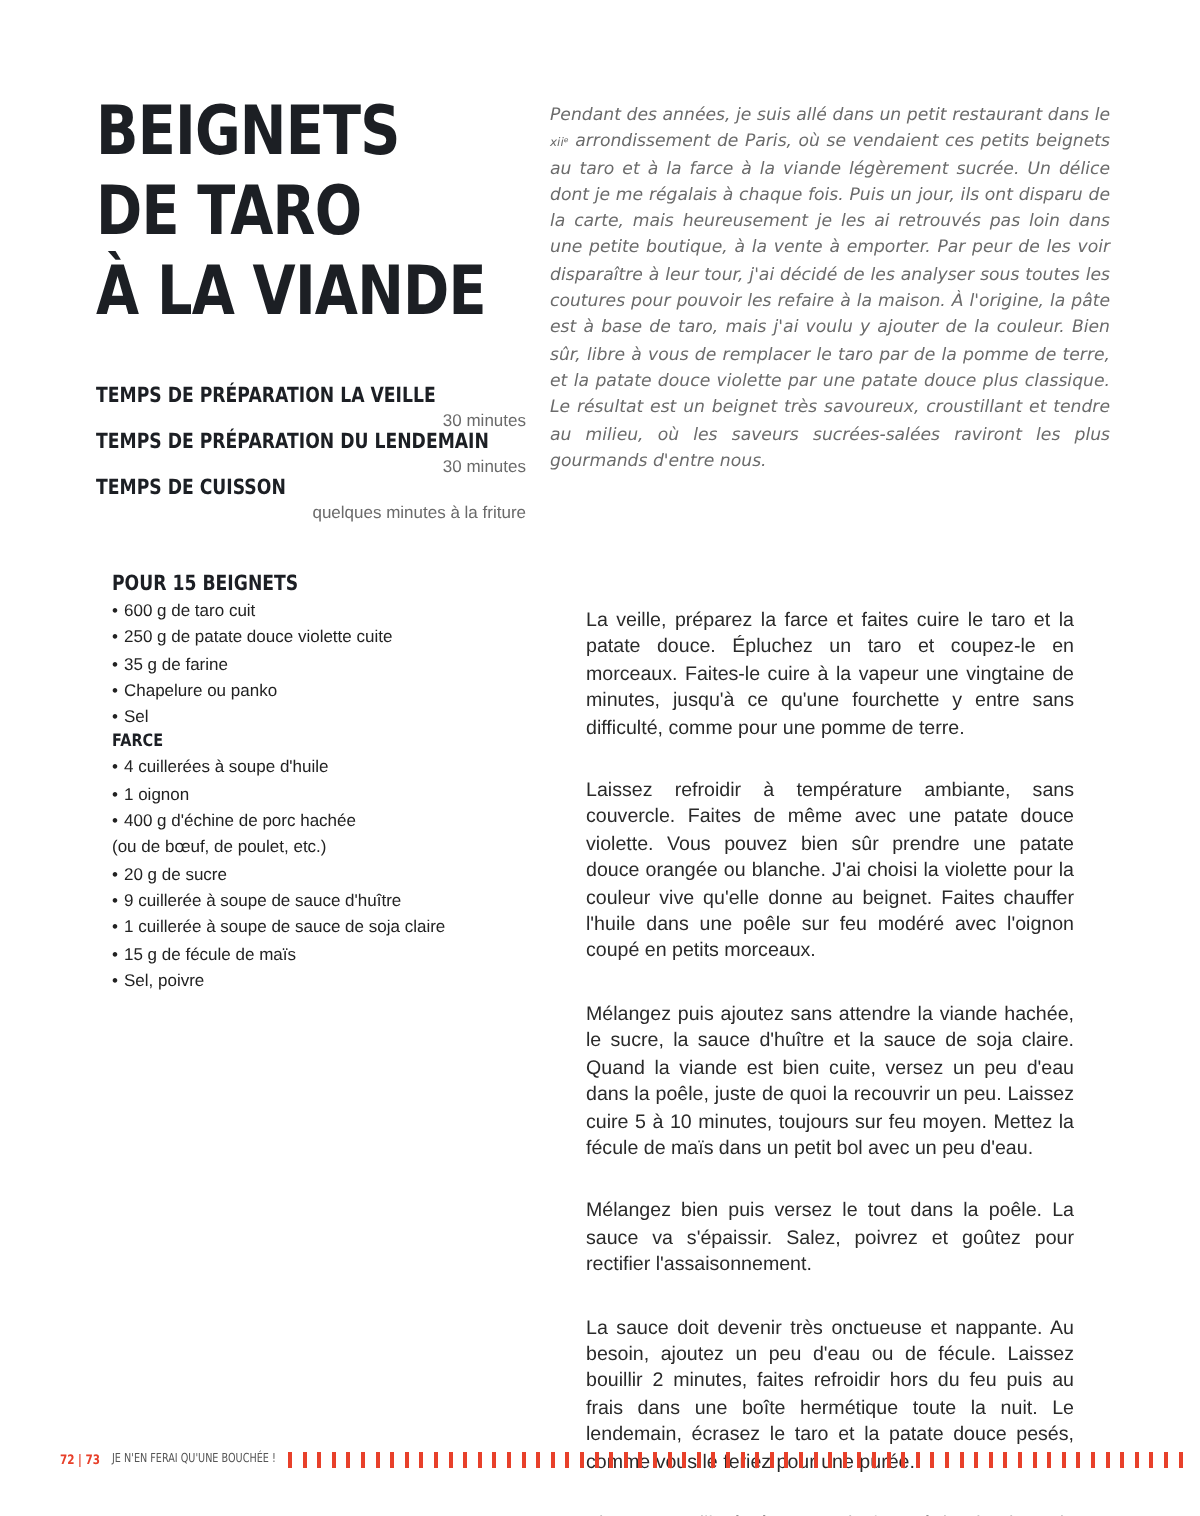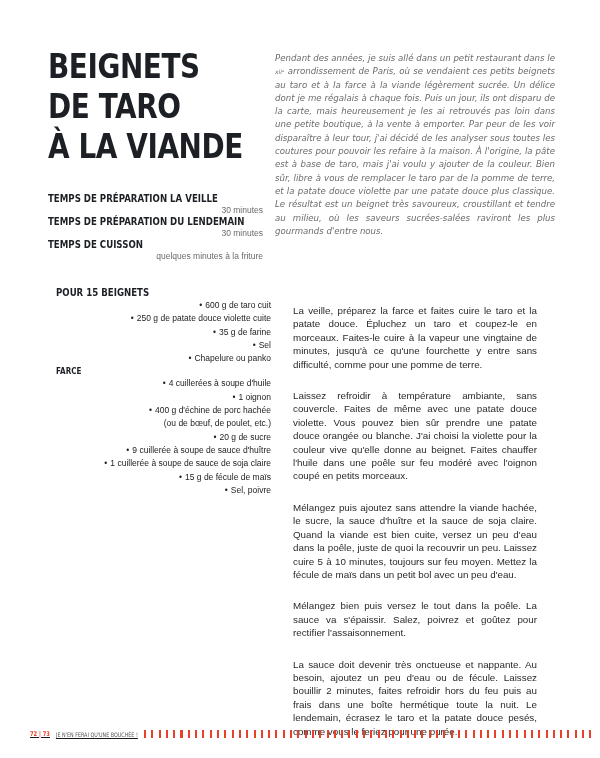--- a/index.html
+++ b/index.html
@@ -7,31 +7,31 @@
   .title { position: absolute; left: 48px; top: 46px; margin: 0; font-family: "DejaVu Sans", sans-serif; font-weight: bold; font-size: 34px; line-height: 40px; letter-spacing: -0.5px; color: #1c1f24; transform: scaleX(0.82); transform-origin: left top; white-space: nowrap; }
   .title span { display: block; }
 
   .timings { position: absolute; left: 48px; top: 192px; width: 215px; }
   .t-head { font-family: "DejaVu Sans", sans-serif; font-weight: bold; font-size: 10.5px; line-height: 13px; color: #1c1f24; transform: scaleX(0.82); transform-origin: left top; white-space: nowrap; }
   .t-val { font-size: 8.5px; line-height: 10px; color: #6a6a6a; margin-bottom: 0px; text-align: right; }
 
   .ingredients { position: absolute; left: 56px; top: 286px; width: 215px; }
   .ing-head { font-family: "DejaVu Sans", sans-serif; font-weight: bold; font-size: 10.5px; line-height: 13px; color: #1c1f24; transform: scaleX(0.82); transform-origin: left top; white-space: nowrap; }
   .ing-sub { font-family: "DejaVu Sans", sans-serif; font-weight: bold; font-size: 8.5px; line-height: 12px; color: #1c1f24; transform: scaleX(0.85); transform-origin: left top; }
-  .ing-list { list-style: none; margin: 0; padding: 0; text-align: right; }
+  .ing-list { list-style: none; margin: 0; padding: 0; }
   .ing-list li { font-size: 8.5px; line-height: 13.3px; color: #222; }
   .ing-list li .b { margin-right: 3px; }
 
   .intro { position: absolute; left: 275px; top: 52px; width: 280px; font-family: "DejaVu Sans", sans-serif; font-style: italic; font-size: 8.6px; line-height: 13.3px; color: #6b6b6b; text-align: justify; }
   .intro .sc { font-size: 6px; }
 
   .method { position: absolute; left: 275px; top: 286px; width: 280px; font-size: 9.8px; line-height: 13.4px; color: #2a2a2a; text-align: justify; }
   .method p { margin: 18px; }
 
-  .footer { position: absolute; left: 30px; top: 726px; width: 565px; height: 12px; display: flex; align-items: flex-end; text-decoration: underline; }
+  .footer { position: absolute; left: 30px; top: 726px; width: 565px; height: 12px; display: flex; align-items: flex-start; }
   .pg { font-family: "DejaVu Sans", sans-serif; font-weight: bold; font-size: 6.5px; color: #e8402a; transform: scaleX(0.8); transform-origin: left center; white-space: nowrap; width: 22px; }
   .ft-title { font-family: "DejaVu Sans", sans-serif; font-size: 6.2px; color: #555; transform: scaleX(0.78); transform-origin: left center; white-space: nowrap; width: 82px; margin-left: 4px; }
   .dashes { flex: 1; height: 8px; margin-left: 6px; background-image: repeating-linear-gradient(to right, #e8402a 0px, #e8402a 2px, transparent 2px, transparent 7.3px); }
 </style>
 </head>
 <body>
 
 <h1 class="title">
   <span>BEIGNETS</span>
   <span>DE TARO</span>
@@ -46,22 +46,22 @@
   <div class="t-head">TEMPS DE CUISSON</div>
   <div class="t-val">quelques minutes à la friture</div>
 </div>
 
 <div class="ingredients">
   <div class="ing-head">POUR 15 BEIGNETS</div>
   <ul class="ing-list">
     <li><span class="b">•</span><span>600 g de taro cuit</span></li>
     <li><span class="b">•</span><span>250 g de patate douce violette cuite</span></li>
     <li><span class="b">•</span><span>35 g de farine</span></li>
+    <li><span class="b">•</span><span>Chapelure ou panko</span></li>
     <li><span class="b">•</span><span>Sel</span></li>
-    <li><span class="b">•</span><span>Chapelure ou panko</span></li>
   </ul>
   <div class="ing-sub">FARCE</div>
   <ul class="ing-list">
     <li><span class="b">•</span><span>4 cuillerées à soupe d'huile</span></li>
     <li><span class="b">•</span><span>1 oignon</span></li>
     <li><span class="b">•</span><span>400 g d'échine de porc hachée</span></li>
     <li>(ou de bœuf, de poulet, etc.)</li>
     <li><span class="b">•</span><span>20 g de sucre</span></li>
     <li><span class="b">•</span><span>9 cuillerée à soupe de sauce d'huître</span></li>
     <li><span class="b">•</span><span>1 cuillerée à soupe de sauce de soja claire</span></li>

